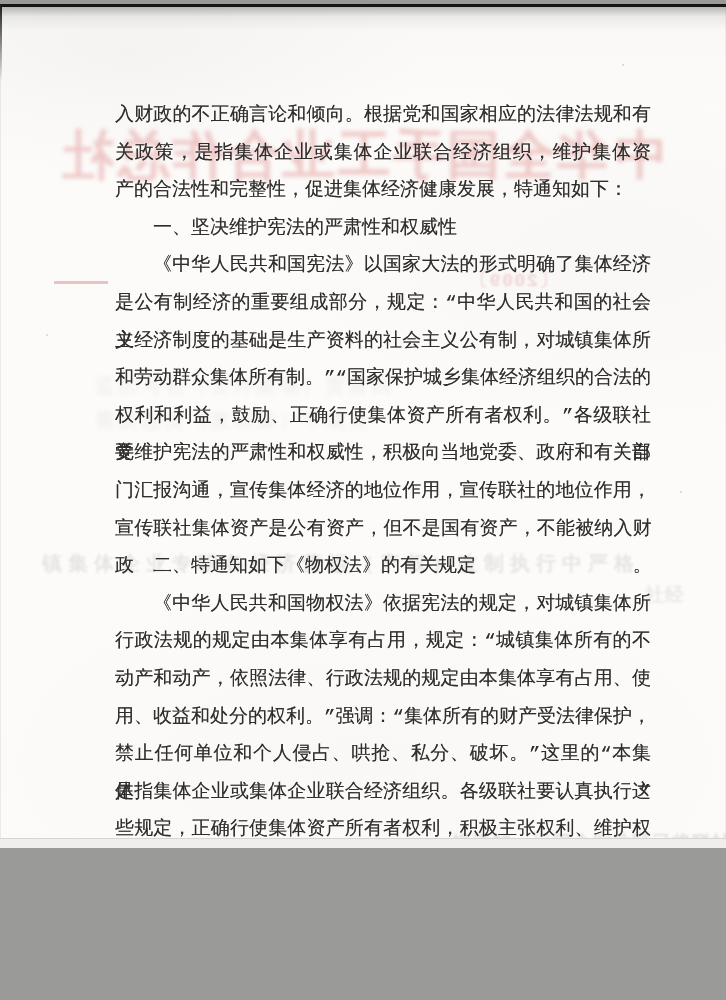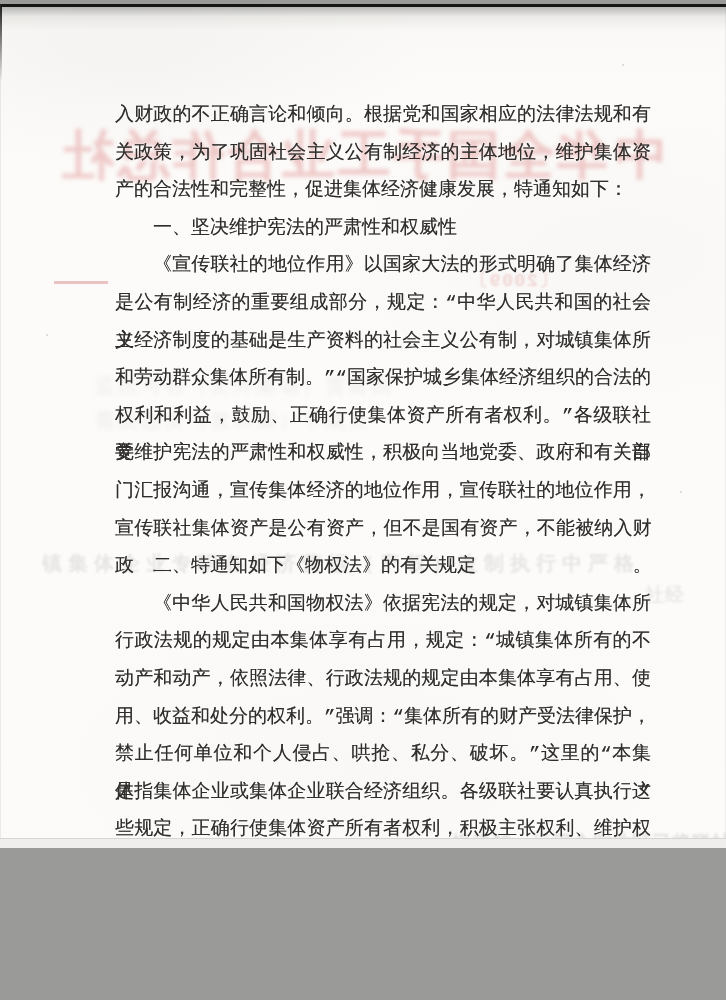--- a/index.html
+++ b/index.html
@@ -79,24 +79,24 @@
       <div class="frag" style="left: 95px; top: 368px; width: 350px; color: rgb(154, 154, 152); opacity: 0.1; font-size: 20px; letter-spacing: 3px; filter: blur(2px); overflow: hidden;">监区与召（文外案场）货留四</div>
       <div class="frag" style="left: 95px; top: 403px; width: 340px; color: rgb(154, 154, 152); opacity: 0.1; font-size: 20px; letter-spacing: 3px; filter: blur(2px); overflow: hidden;">需及总次《发和滚）平成灵</div>
       <div class="frag" style="left: 42px; top: 546px; width: 684px; color: rgb(142, 142, 140); opacity: 0.2; font-size: 20px; letter-spacing: 6px; filter: blur(1px); overflow: hidden;">镇集体企业专职各经济营运（产权）改制执行中严格</div>
       <div class="frag" style="left: 645px; top: 578px; width: 80px; color: rgb(142, 142, 140); opacity: 0.17; font-size: 19px; letter-spacing: 1px; filter: blur(1px); overflow: hidden;">社经</div>
       <div class="frag" style="left: 452px; top: 826px; width: 274px; color: rgb(142, 142, 140); opacity: 0.26; font-size: 19px; letter-spacing: 1px; filter: blur(1px); overflow: hidden;">提了解，运用个别地区已将联社集</div>
       <div class="frag" style="left: 445px; top: 862px; width: 281px; color: rgb(142, 142, 140); opacity: 0.26; font-size: 19px; letter-spacing: 1px; filter: blur(1px); overflow: hidden;">产生问题，甚至提出联社集体资产划归</div>
     </div>
 
   <main class="doc">
       <div class="line justify">入财政的不正确言论和倾向。根据党和国家相应的法律法规和有</div>
-      <div class="line justify">关政策，为了巩固社会主义公有制经济的主体地位，维护集体资</div>
+      <div class="line justify">关政策，是指集体企业或集体企业联合经济组织，维护集体资</div>
       <div class="line">产的合法性和完整性，促进集体经济健康发展，特通知如下：</div>
       <div class="line indent">一、坚决维护宪法的严肃性和权威性</div>
-      <div class="line justify indent">《宣传联社的地位作用》以国家大法的形式明确了集体经济</div>
+      <div class="line justify indent">《中华人民共和国宪法》以国家大法的形式明确了集体经济</div>
       <div class="line justify">是公有制经济的重要组成部分，规定：“中华人民共和国的社会主</div>
       <div class="line justify">义经济制度的基础是生产资料的社会主义公有制，对城镇集体所</div>
       <div class="line justify">和劳动群众集体所有制。”“国家保护城乡集体经济组织的合法的</div>
       <div class="line justify">权利和利益，鼓励、正确行使集体资产所有者权利。”各级联社要自</div>
       <div class="line justify">觉维护宪法的严肃性和权威性，积极向当地党委、政府和有关部</div>
       <div class="line justify">门汇报沟通，宣传集体经济的地位作用，宣传联社的地位作用，</div>
       <div class="line justify tight">宣传联社集体资产是公有资产，但不是国有资产，不能被纳入财政。</div>
       <div class="line indent">二、特通知如下《物权法》的有关规定</div>
       <div class="line justify indent">《中华人民共和国物权法》依据宪法的规定，对城镇集体所</div>
       <div class="line justify">行政法规的规定由本集体享有占用，规定：“城镇集体所有的不</div>

